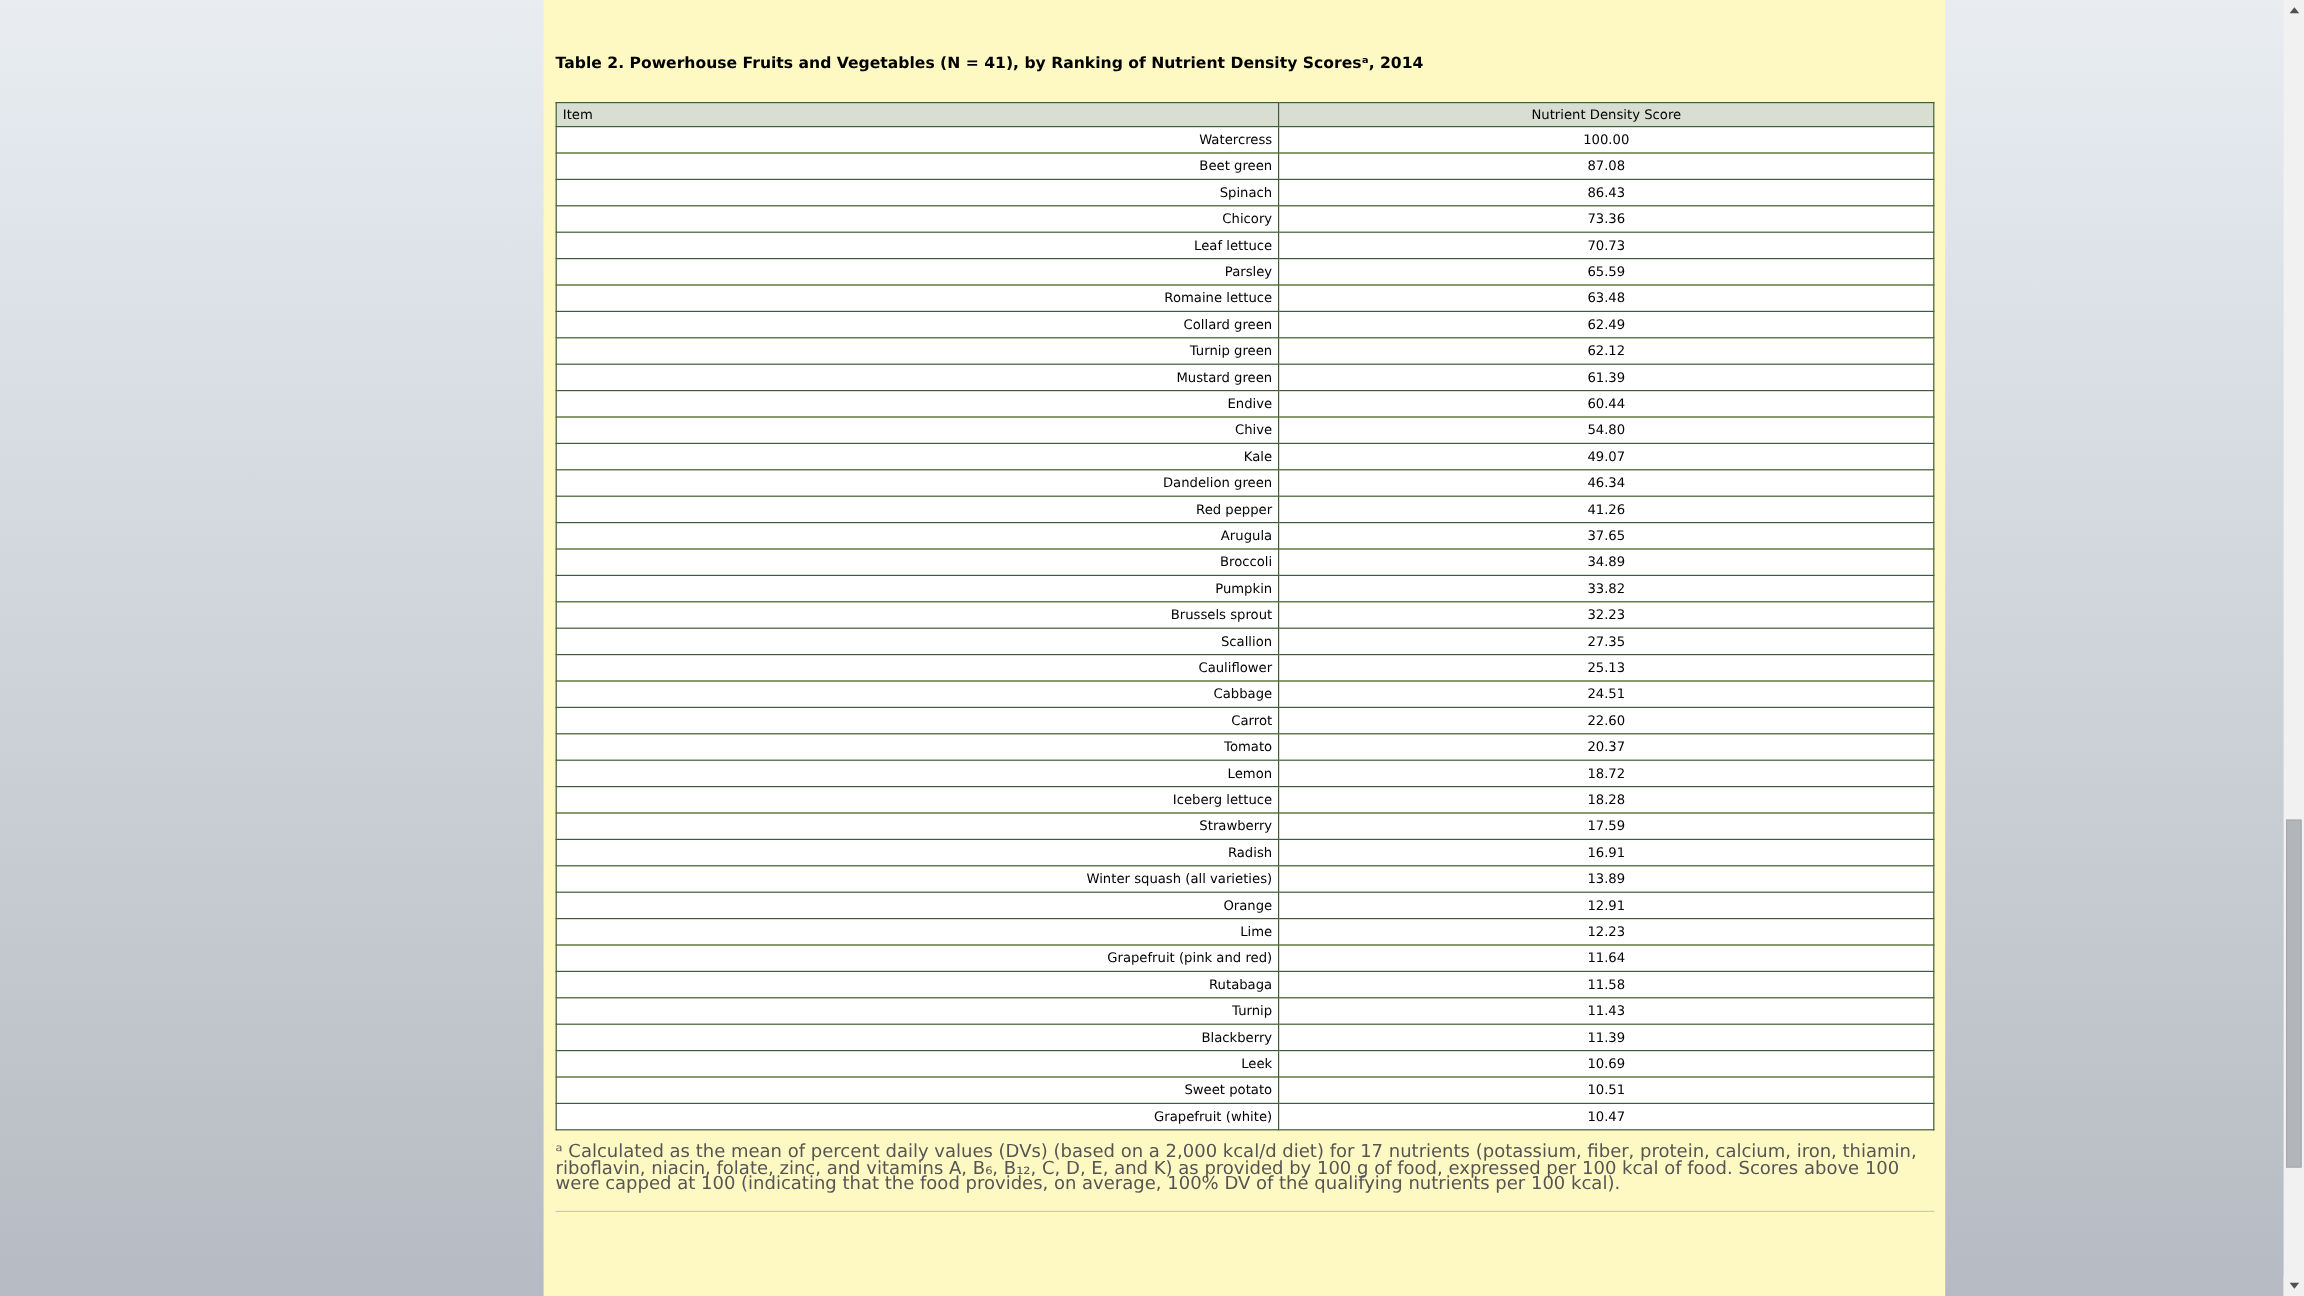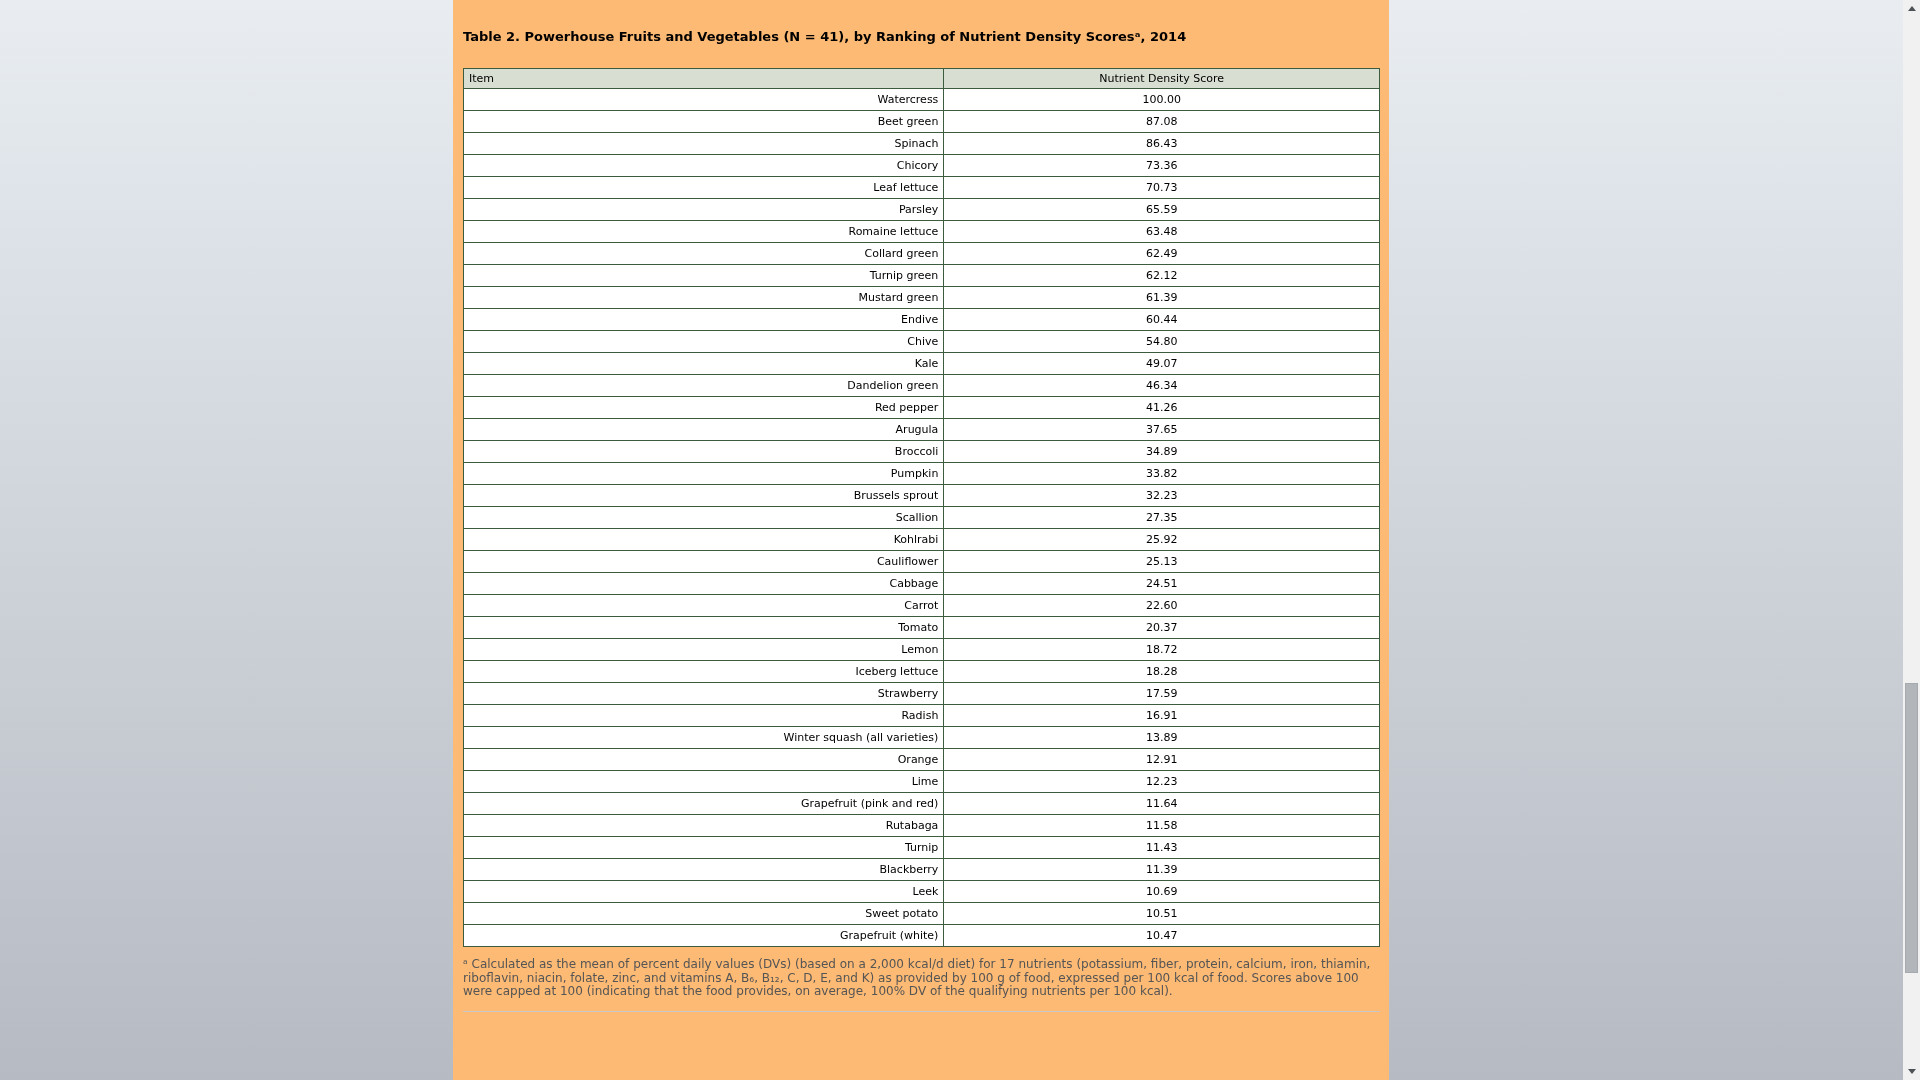--- a/index.html
+++ b/index.html
@@ -8,24 +8,24 @@
     overflow: hidden;
     font-family: "DejaVu Sans", "Liberation Sans", sans-serif;
   }
   body {
     background: linear-gradient(to bottom, #e9edf1 0%, #dfe4ea 18%, #b6bbc3 100%);
     position: relative;
   }
   .content {
     position: absolute;
     left: 453px; top: 0;
-    width: 936px; height: 1080px;
-    background: #fdba74;
+    width: 1168px; height: 1080px;
+    background: #fef9c3;
     box-sizing: border-box;
-    padding: 29px 9px 0 10px;
+    padding: 46px 9px 0 10px;
   }
   .table-title {
     font-size: 13px;
     font-weight: bold;
     color: #000000;
     line-height: 16px;
     margin: 0 0 23px 0;
   }
   table.data-table {
     width: 100%;
@@ -46,21 +46,21 @@
     font-weight: normal;
     padding: 3px 5px;
   }
   th.item-col { width: 52.5%; text-align: left; }
   th.score-col { width: 47.5%; text-align: center; }
   table.data-table td { padding: 4px 5px; background: #ffffff; }
   td.item-cell { text-align: right; }
   td.score-cell { text-align: center; padding-right: 7px; }
   .footnote {
     margin-top: 11px;
-    font-size: 12px;
+    font-size: 15px;
     line-height: 13.5px;
     color: #555555;
   }
   .footnote-divider {
     border: none;
     border-top: 1px solid #c8c8c8;
     margin: 5px 0 0 0;
   }
   
   .scrollbar {
@@ -185,24 +185,20 @@
           <td class="item-cell">Pumpkin</td>
           <td class="score-cell">33.82</td>
         </tr>
         <tr>
           <td class="item-cell">Brussels sprout</td>
           <td class="score-cell">32.23</td>
         </tr>
         <tr>
           <td class="item-cell">Scallion</td>
           <td class="score-cell">27.35</td>
-        </tr>
-        <tr>
-          <td class="item-cell">Kohlrabi</td>
-          <td class="score-cell">25.92</td>
         </tr>
         <tr>
           <td class="item-cell">Cauliflower</td>
           <td class="score-cell">25.13</td>
         </tr>
         <tr>
           <td class="item-cell">Cabbage</td>
           <td class="score-cell">24.51</td>
         </tr>
         <tr>

